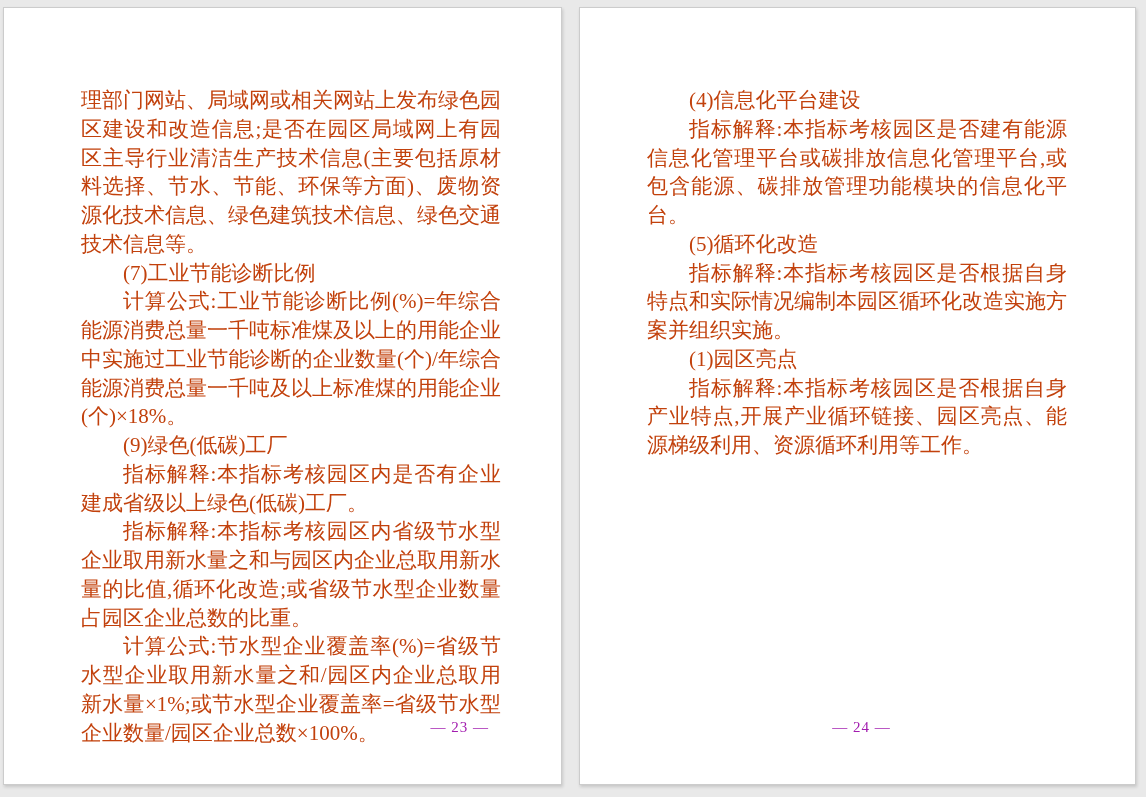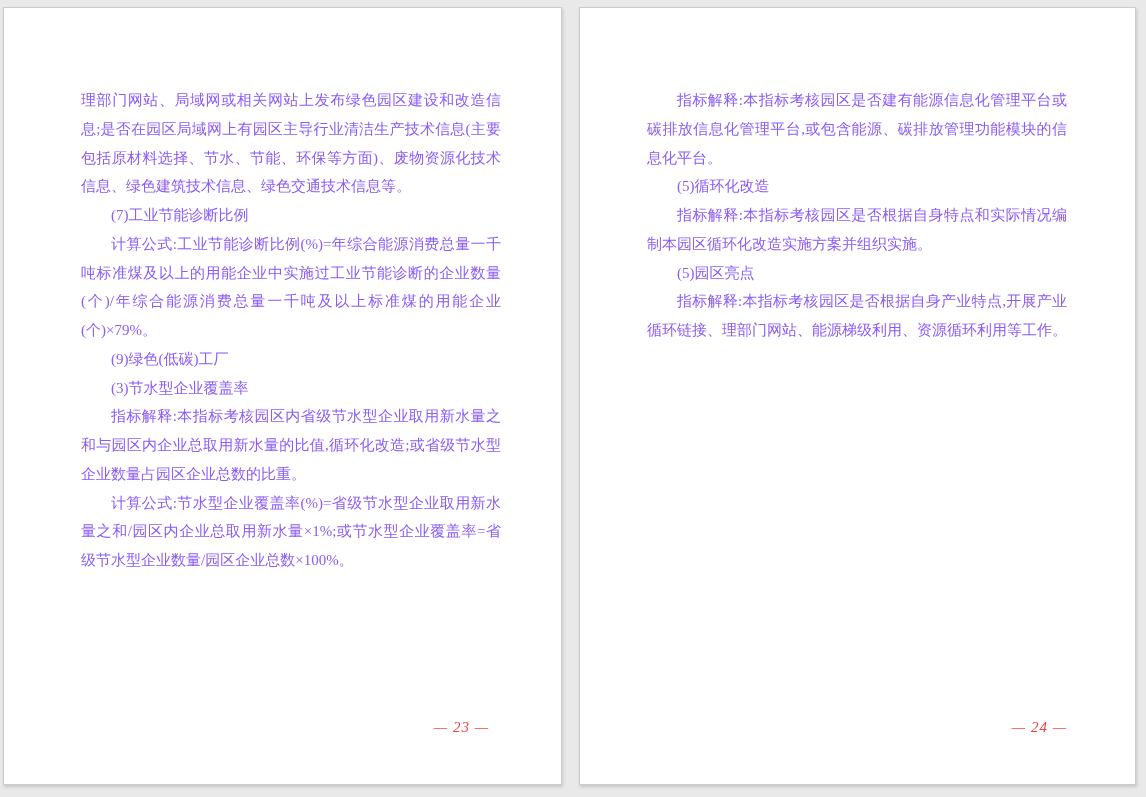--- a/index.html
+++ b/index.html
@@ -26,66 +26,66 @@
     border: 1px solid #cccccc;
     box-shadow: 1px 2px 3px rgba(0,0,0,0.15);
     box-sizing: border-box;
   }
   .page-left  { left: 3px;   width: 559px; }
   .page-right { left: 579px; width: 557px; }
 
   .content {
     position: absolute;
     top: 78px;
-    color: #8b5cf6;
-    font-size: 15px;
+    color: #c2410c;
+    font-size: 21px;
     line-height: 28.75px;
     text-align: justify;
   }
   .page-left  .content { left: 77px; right: 60px; }
   .page-right .content { left: 67px; right: 68px; }
 
   .para { margin: 0; }
   .para.indent { text-indent: 2em; }
 
   .footer {
     position: absolute;
     bottom: 48px;
     font-size: 15px;
-    color: #ef4444;
+    color: #a21caf;
     letter-spacing: 1px;
-    font-style: italic;
   }
   .page-left  .footer { left: 77px; right: 72px; }
   .page-right .footer { left: 76px; right: 68px; }
   .footer[data-align="right"] { text-align: right; }
-  .footer[data-align="left"]  { text-align: right; }
+  .footer[data-align="left"]  { text-align: center; }
 </style>
 </head>
 <body>
 
 <div class="canvas">
 
   <div class="page page-left">
     <div class="content">
         <p class="para">理部门网站、局域网或相关网站上发布绿色园区建设和改造信息;是否在园区局域网上有园区主导行业清洁生产技术信息(主要包括原材料选择、节水、节能、环保等方面)、废物资源化技术信息、绿色建筑技术信息、绿色交通技术信息等。</p>
         <p class="para indent">(7)工业节能诊断比例</p>
-        <p class="para indent">计算公式:工业节能诊断比例(%)=年综合能源消费总量一千吨标准煤及以上的用能企业中实施过工业节能诊断的企业数量(个)/年综合能源消费总量一千吨及以上标准煤的用能企业(个)×79%。</p>
+        <p class="para indent">计算公式:工业节能诊断比例(%)=年综合能源消费总量一千吨标准煤及以上的用能企业中实施过工业节能诊断的企业数量(个)/年综合能源消费总量一千吨及以上标准煤的用能企业(个)×18%。</p>
         <p class="para indent">(9)绿色(低碳)工厂</p>
-        <p class="para indent">(3)节水型企业覆盖率</p>
+        <p class="para indent">指标解释:本指标考核园区内是否有企业建成省级以上绿色(低碳)工厂。</p>
         <p class="para indent">指标解释:本指标考核园区内省级节水型企业取用新水量之和与园区内企业总取用新水量的比值,循环化改造;或省级节水型企业数量占园区企业总数的比重。</p>
         <p class="para indent">计算公式:节水型企业覆盖率(%)=省级节水型企业取用新水量之和/园区内企业总取用新水量×1%;或节水型企业覆盖率=省级节水型企业数量/园区企业总数×100%。</p>
       </div>
     <div class="footer" data-align="right">— 23 —</div>
   </div>
 
   <div class="page page-right">
     <div class="content">
+        <p class="para indent">(4)信息化平台建设</p>
         <p class="para indent">指标解释:本指标考核园区是否建有能源信息化管理平台或碳排放信息化管理平台,或包含能源、碳排放管理功能模块的信息化平台。</p>
         <p class="para indent">(5)循环化改造</p>
         <p class="para indent">指标解释:本指标考核园区是否根据自身特点和实际情况编制本园区循环化改造实施方案并组织实施。</p>
-        <p class="para indent">(5)园区亮点</p>
-        <p class="para indent">指标解释:本指标考核园区是否根据自身产业特点,开展产业循环链接、理部门网站、能源梯级利用、资源循环利用等工作。</p>
+        <p class="para indent">(1)园区亮点</p>
+        <p class="para indent">指标解释:本指标考核园区是否根据自身产业特点,开展产业循环链接、园区亮点、能源梯级利用、资源循环利用等工作。</p>
       </div>
     <div class="footer" data-align="left">— 24 —</div>
   </div>
 
 </div>
 
 </body></html>

